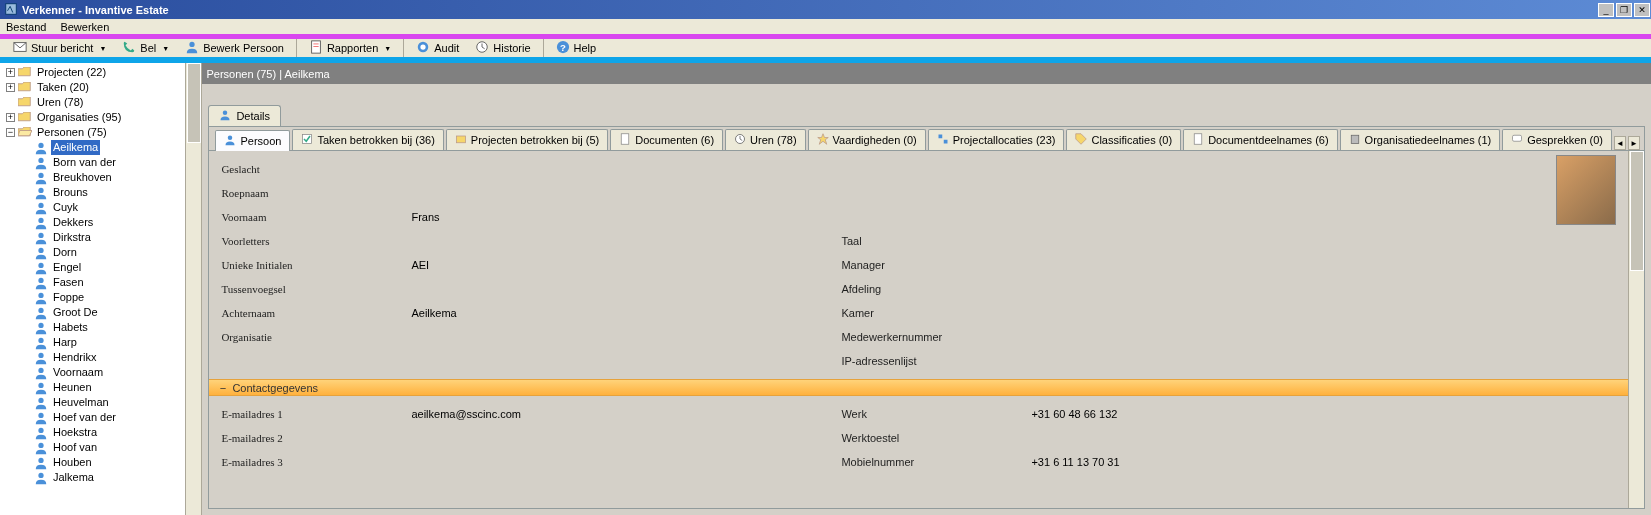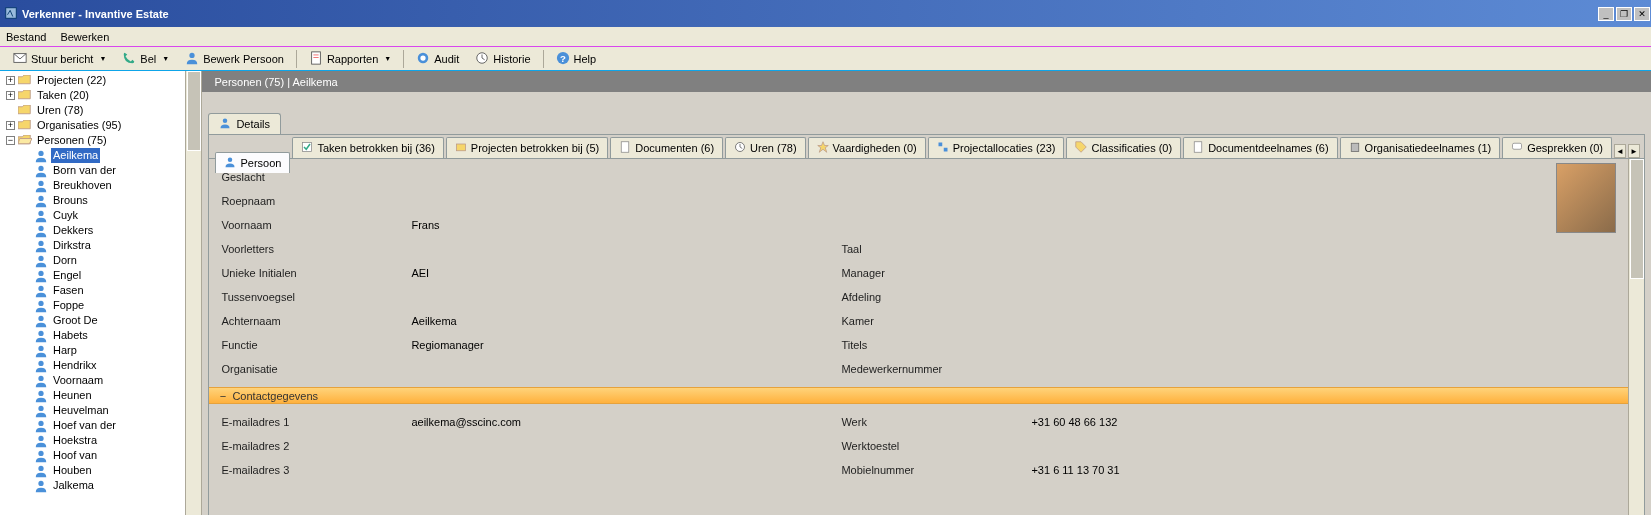--- a/index.html
+++ b/index.html
@@ -1,30 +1,30 @@
 <!DOCTYPE html>
 <html><head>
 <meta charset="utf-8">
 <style>
   * { box-sizing: border-box; font-family: Tahoma, Arial, sans-serif; font-size: 11px; }
   body { margin: 0; background: #d4d0c8; width: 1651px; height: 515px; overflow: hidden; }
 
   
-  .titlebar { height: 27px; background: linear-gradient(to right,#2a4d9e,#5d8bd5); color:#fff; display:flex; align-items:center; padding-left:4px; }
+  .titlebar { height: 19px; background: linear-gradient(to right,#2a4d9e,#5d8bd5); color:#fff; display:flex; align-items:center; padding-left:4px; }
   .titlebar svg { width:14px; height:14px; margin-right:4px; }
   .titlebar-text { font-weight:bold; }
   .titlebar-buttons { margin-left:auto; display:flex; }
   .titlebar-btn { width:16px; height:14px; background:#c0c0c0; border:1px solid #fff; margin:1px; display:flex; align-items:center; justify-content:center; font-family:Arial; font-size:9px; color:#000; }
 
   
-  .menubar { height:20px; background:#ece9d8; border-bottom:1px solid #d946ef; display:flex; align-items:center; padding-left:6px; gap:14px; }
+  .menubar { height:20px; background:#ece9d8; border-bottom:5px solid #d946ef; display:flex; align-items:center; padding-left:6px; gap:14px; }
   .menuitem { cursor:default; }
 
   
-  .toolbar { height:24px; background:#ece9d8; border-bottom:1px solid #0ea5e9; display:flex; align-items:center; padding-left:6px; gap:2px; }
+  .toolbar { height:24px; background:#ece9d8; border-bottom:6px solid #0ea5e9; display:flex; align-items:center; padding-left:6px; gap:2px; }
   .tool { display:flex; align-items:center; gap:4px; padding:2px 6px; border:1px solid transparent; border-radius:3px; }
   .tool svg { width:14px; height:14px; }
   .tool .caret { font-size:7px; margin-left:2px; }
   .tool-sep { width:1px; height:18px; background:#aca899; margin:0 3px; }
 
   
   .main { display:flex; height:452px; }
   .tree-panel { width:258px; background:#fff; border-right:1px solid #aca899; position:relative; overflow:hidden; }
   .tree-scroll { position:absolute; right:0; top:0; bottom:0; width:16px; background:#ece9d8; border-left:1px solid #aca899; }
   .tree-scroll .thumb { position:absolute; left:1px; top:0; width:14px; height:80px; background:#c6c3b7; border:1px solid #fff; }
@@ -33,41 +33,41 @@
   .tree-exp { width:9px; height:9px; border:1px solid #808080; display:flex; align-items:center; justify-content:center; margin-right:3px; font-size:9px; line-height:7px; background:#fff; }
   .tree-exp.blank { border:none; }
   .tree-ico { width:14px; height:12px; margin-right:3px; display:flex; align-items:center; justify-content:center; }
   .tree-label { padding:0 2px; }
   .tree-label.sel { background:#316ac5; color:#fff; }
   .indent1 { padding-left:4px; }
   .indent3 { padding-left:32px; }
 
   
   .content { flex:1; background:#d4d0c8; display:flex; flex-direction:column; }
-  .content-header { height:21px; background:#808080; color:#fff; display:flex; align-items:center; padding-left:12px; font-size:13px; }
+  .content-header { height:21px; background:#808080; color:#fff; display:flex; align-items:center; padding-left:4px; font-size:13px; }
   .tab-strip1 { height:24px; background:#d4d0c8; display:flex; align-items:flex-end; padding-left:6px; margin-top:18px; }
   .tab1 { border:1px solid #919b9c; border-bottom:none; background:#ece9d8; padding:3px 10px; border-radius:3px 3px 0 0; display:flex; align-items:center; gap:5px; }
   .tab1 svg { width:12px; height:12px; }
   .tab-body { border:1px solid #919b9c; margin:0 6px 6px 6px; flex:1; background:#d4d0c8; display:flex; flex-direction:column; }
 
   .tab-strip2 { height:24px; display:flex; align-items:flex-end; padding-left:6px; border-bottom:1px solid #919b9c; }
   .tab2 { border:1px solid #919b9c; border-bottom:none; background:#ece9d8; padding:3px 8px; margin-right:2px; display:flex; align-items:center; gap:4px; white-space:nowrap; font-size:11px; border-radius:2px 2px 0 0; }
   .tab2 svg { width:12px; height:12px; }
-  .tab2.active { background:#fcfcfe; position:relative; top:15px; }
+  .tab2.active { background:#fcfcfe; position:relative; top:1px; }
   .tab-nav { margin-left:auto; display:flex; align-items:center; padding-right:4px; gap:2px; }
   .tab-nav span { width:12px; height:14px; background:#ece9d8; border:1px solid #aca899; display:flex; align-items:center; justify-content:center; font-size:8px; }
 
   .detail-body { flex:1; position:relative; overflow:hidden; }
   .detail-scroll { position:absolute; right:0; top:0; bottom:0; width:16px; background:#ece9d8; border-left:1px solid #aca899; }
   .detail-scroll .thumb { position:absolute; left:1px; top:0; width:14px; height:120px; background:#c6c3b7; border:1px solid #fff; }
   .photo { position:absolute; right:28px; top:4px; width:60px; height:70px; background:linear-gradient(135deg,#d9a066,#8a6b4a); border:1px solid #888; }
 
   .field-grid { padding:6px 12px; }
   .field-row { display:flex; height:24px; align-items:center; }
-  .fl { width:190px; color:#1e1e1e; }
+  .fl { width:190px; color:#1e1e1e;font-family:Liberation Serif, serif; }
   .fv { width:430px; color:#000; }
   .fl2 { width:190px; color:#1e1e1e; }
   .fv2 { width:180px; color:#000; }
 
   .section-bar { height:17px; background:linear-gradient(to bottom,#ffd37a,#ffb13d); border-top:1px solid #e6a23c; border-bottom:1px solid #e6a23c; display:flex; align-items:center; padding-left:10px; font-weight:normal; color:#333; }
   .section-bar .dash { width:7px; text-align:center; margin-right:6px; }
 </style>
 </head>
 <body>
 
@@ -536,28 +536,28 @@
               <span class="fl">Tussenvoegsel</span>
               <span class="fv"></span>
               <span class="fl2">Afdeling</span>
             </div>
           <div class="field-row">
               <span class="fl">Achternaam</span>
               <span class="fv">Aeilkema</span>
               <span class="fl2">Kamer</span>
             </div>
           <div class="field-row">
-              <span class="fl">Functie</span>
-              <span class="fv">Regiomanager</span>
-              <span class="fl2">Titels</span>
-            </div>
-          <div class="field-row">
               <span class="fl">Organisatie</span>
               <span class="fv"></span>
               <span class="fl2">Medewerkernummer</span>
+            </div>
+          <div class="field-row">
+              <span class="fl"></span>
+              <span class="fv"></span>
+              <span class="fl2">IP-adressenlijst</span>
             </div>
         </div>
 
         <div class="section-bar">
             <span class="dash">−</span>
             <span>Contactgegevens</span>
           </div>
 
         <div class="field-grid">
           <div class="field-row">

